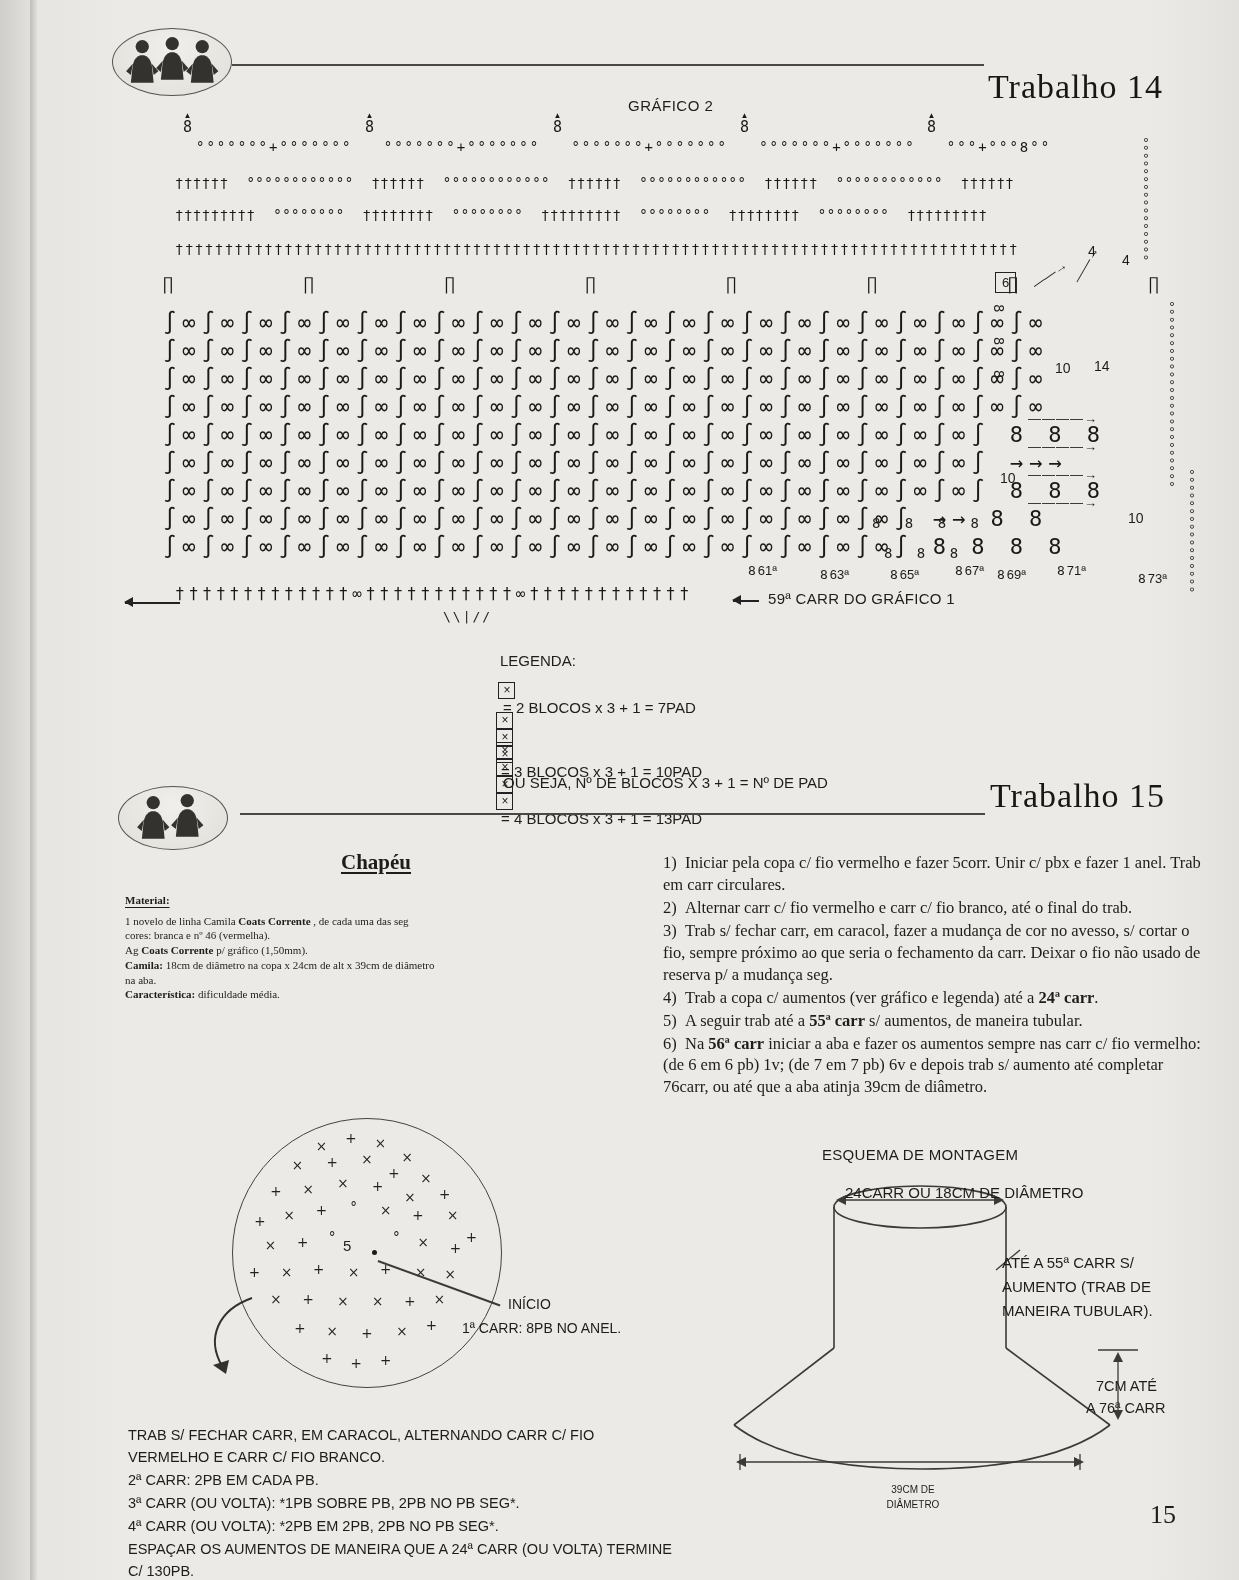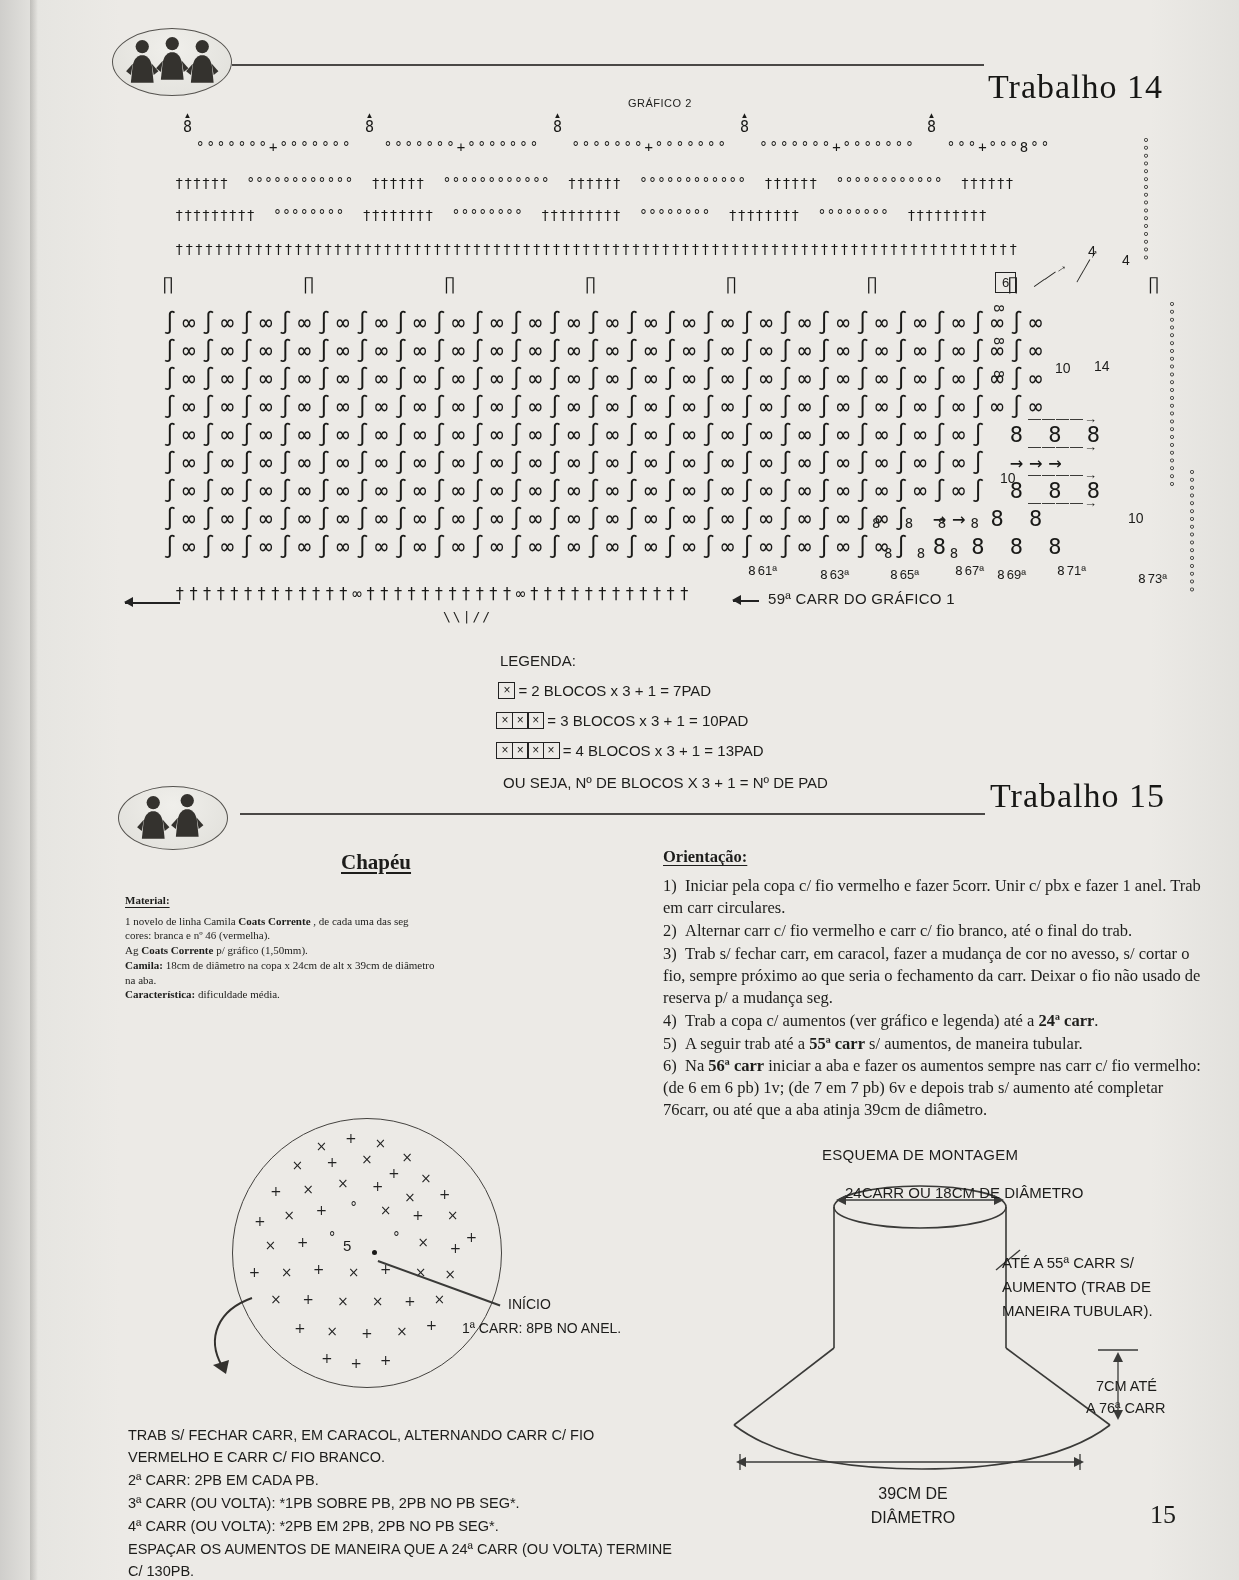--- a/index.html
+++ b/index.html
@@ -20,21 +20,21 @@
   .t15{left:990px;top:777px;}
 
   
   .logo{position:absolute;border:1.6px solid #55534f;border-radius:50%;
     background:radial-gradient(ellipse at 50% 30%,#f0efeb 0%,#e2e1dc 85%);
     display:flex;align-items:center;justify-content:center;overflow:hidden;}
   .logo14{left:112px;top:28px;width:118px;height:66px;}
   .logo15{left:118px;top:786px;width:108px;height:62px;}
 
   
-  .grafico-label{left:628px;top:97px;font-size:11px;letter-spacing:.5px;}
+  .grafico-label{left:628px;top:97px;font-size:15px;letter-spacing:.5px;}
   .cr{position:absolute;font-family:"DejaVu Sans Mono",monospace;color:#191917;white-space:pre;line-height:1;}
   .cr0{left:196px;top:140px;font-size:14px;letter-spacing:2px;}
   .cr1{left:175px;top:176px;font-size:14px;letter-spacing:.5px;}
   .cr2{left:175px;top:208px;font-size:14px;letter-spacing:.5px;}
   .cr3{left:175px;top:242px;font-size:14px;letter-spacing:1.5px;}
   .cr4{left:163px;top:276px;font-size:17px;letter-spacing:1.5px;}
   .crf{left:163px;font-size:22px;letter-spacing:6px;}
   .cr5{top:312px;} .cr6{top:340px;} .cr7{top:368px;} .cr8{top:396px;}
   .cr9{top:424px;} .cr10{top:452px;} .cr11{top:480px;} .cr12{top:508px;} .cr13{top:536px;}
   .cr14{left:175px;top:586px;font-size:16px;letter-spacing:4px;}
@@ -70,21 +70,21 @@
 
   .harrow{position:absolute;height:1.6px;background:#222;}
   .harrow::before{content:"";position:absolute;left:-1px;top:-4.6px;
     border-top:5px solid transparent;border-bottom:5px solid transparent;border-right:9px solid #222;}
   .all{left:125px;top:602px;width:55px;}
   .a59{left:733px;top:600px;width:26px;}
   .a59label{left:768px;top:590px;font-size:15px;letter-spacing:.3px;}
 
   
   .legend-title{left:500px;top:652px;font-size:15px;}
-  .legitem{position:absolute;display:flex;align-items:flex-start;font-family:"Liberation Sans",sans-serif;font-size:15px;}
+  .legitem{position:absolute;display:flex;align-items:flex-start;font-family:"Liberation Sans",sans-serif;font-size:15px;flex-direction:column;}
   .li0{left:500px;top:682px;} .li1{left:498px;top:712px;} .li2{left:498px;top:742px;}
   .lbox{display:inline-block;width:15px;height:15px;border:1.6px solid #222;margin-left:-1.6px;
     text-align:center;line-height:14px;font-size:12px;}
   .lbox::before{content:"×";}
   .legtext{margin-left:3px;white-space:pre;}
   .legnote{left:503px;top:774px;font-size:15px;}
 
   
   .chapeu{left:341px;top:850px;font-size:21px;font-weight:bold;text-decoration:underline;text-underline-offset:3px;}
   .matblock{left:125px;top:893px;width:532px;font-size:11px;line-height:1.34;}
@@ -109,21 +109,21 @@
   .instructions div{margin-bottom:1px;}
 
   
   .esq-title{left:822px;top:1146px;font-size:15px;letter-spacing:.3px;}
   .hat{position:absolute;left:690px;top:1162px;}
   .esq-top{left:845px;top:1184px;font-size:15px;white-space:nowrap;}
   .esq-side{left:1002px;font-size:15px;white-space:nowrap;}
   .es1{top:1254px;} .es2{top:1278px;} .es3{top:1302px;}
   .esq-brim{font-size:14.5px;white-space:nowrap;}
   .eb1{left:1096px;top:1378px;} .eb2{left:1086px;top:1400px;}
-  .esq-bottom{left:838px;top:1482px;width:150px;text-align:center;font-size:16px;line-height:1.5;}
+  .esq-bottom{left:838px;top:1482px;width:150px;text-align:center;font-size:10px;line-height:1.5;}
   .pagenum{left:1150px;top:1500px;font-size:26px;}
 </style>
 </head>
 <body>
 
 <div class="page">
   <div class="crease"></div>
 
   <div class="logo logo14">
     <svg viewBox="0 0 104 58" width="104" height="58">
@@ -258,21 +258,20 @@
     <div class="gap6"></div>
     <p class="matline"><span>1 novelo de linha Camila </span><b>Coats Corrente</b><span> , de cada uma das seg</span></p>
     <p class="matline"><span>cores: branca e nº 46 (vermelha).</span></p>
     <p class="matline"><span>Ag </span><b>Coats Corrente</b><span> p/ gráfico (1,50mm).</span></p>
     <p class="matline"><b>Camila:</b><span> 18cm de diâmetro na copa x 24cm de alt x 39cm de diâmetro</span></p>
     <p class="matline"><span>na aba.</span></p>
     <p class="matline"><b>Característica:</b><span> dificuldade média.</span></p>
   </div>
 
   <div class="abs oriblock">
-    <p class="ori-item h-und">Orientação:</p>
     <div class="gap6"></div>
     <p class="ori-item"><span>1) Iniciar pela copa c/ fio vermelho e fazer 5corr. Unir c/ pbx e fazer 1 anel. Trab em carr circulares.</span><b></b><span></span></p>
     <p class="ori-item"><span>2) Alternar carr c/ fio vermelho e carr c/ fio branco, até o final do trab.</span><b></b><span></span></p>
     <p class="ori-item"><span>3) Trab s/ fechar carr, em caracol, fazer a mudança de cor no avesso, s/ cortar o fio, sempre próximo ao que seria o fechamento da carr. Deixar o fio não usado de reserva p/ a mudança seg.</span><b></b><span></span></p>
     <p class="ori-item"><span>4) Trab a copa c/ aumentos (ver gráfico e legenda) até a </span><b>24ª carr</b><span>.</span></p>
     <p class="ori-item"><span>5) A seguir trab até a </span><b>55ª carr</b><span> s/ aumentos, de maneira tubular.</span></p>
     <p class="ori-item"><span>6) Na </span><b>56ª carr</b><span> iniciar a aba e fazer os aumentos sempre nas carr c/ fio vermelho: (de 6 em 6 pb) 1v; (de 7 em 7 pb) 6v e depois trab s/ aumento até completar 76carr, ou até que a aba atinja 39cm de diâmetro.</span></p>
   </div>
 
   <div class="circle">

